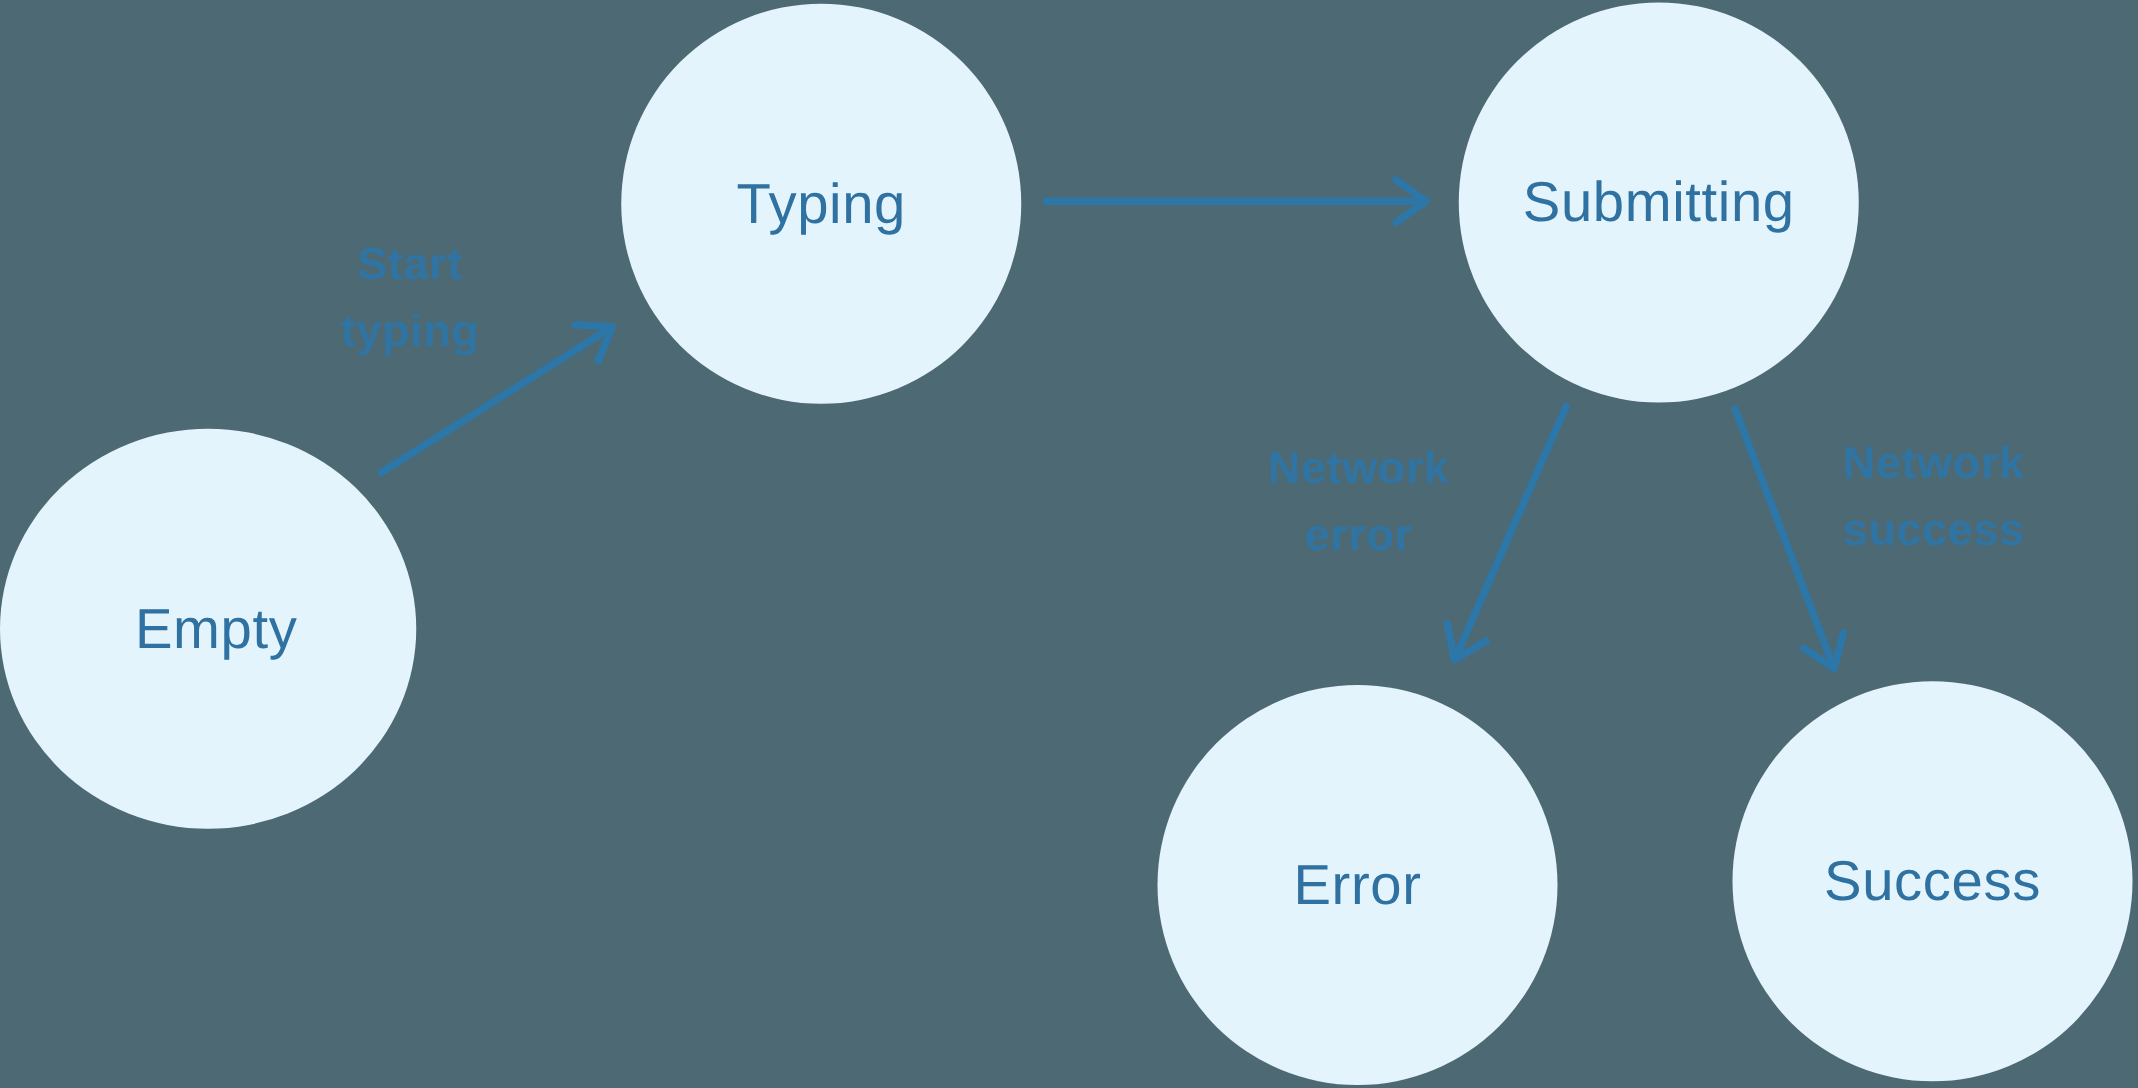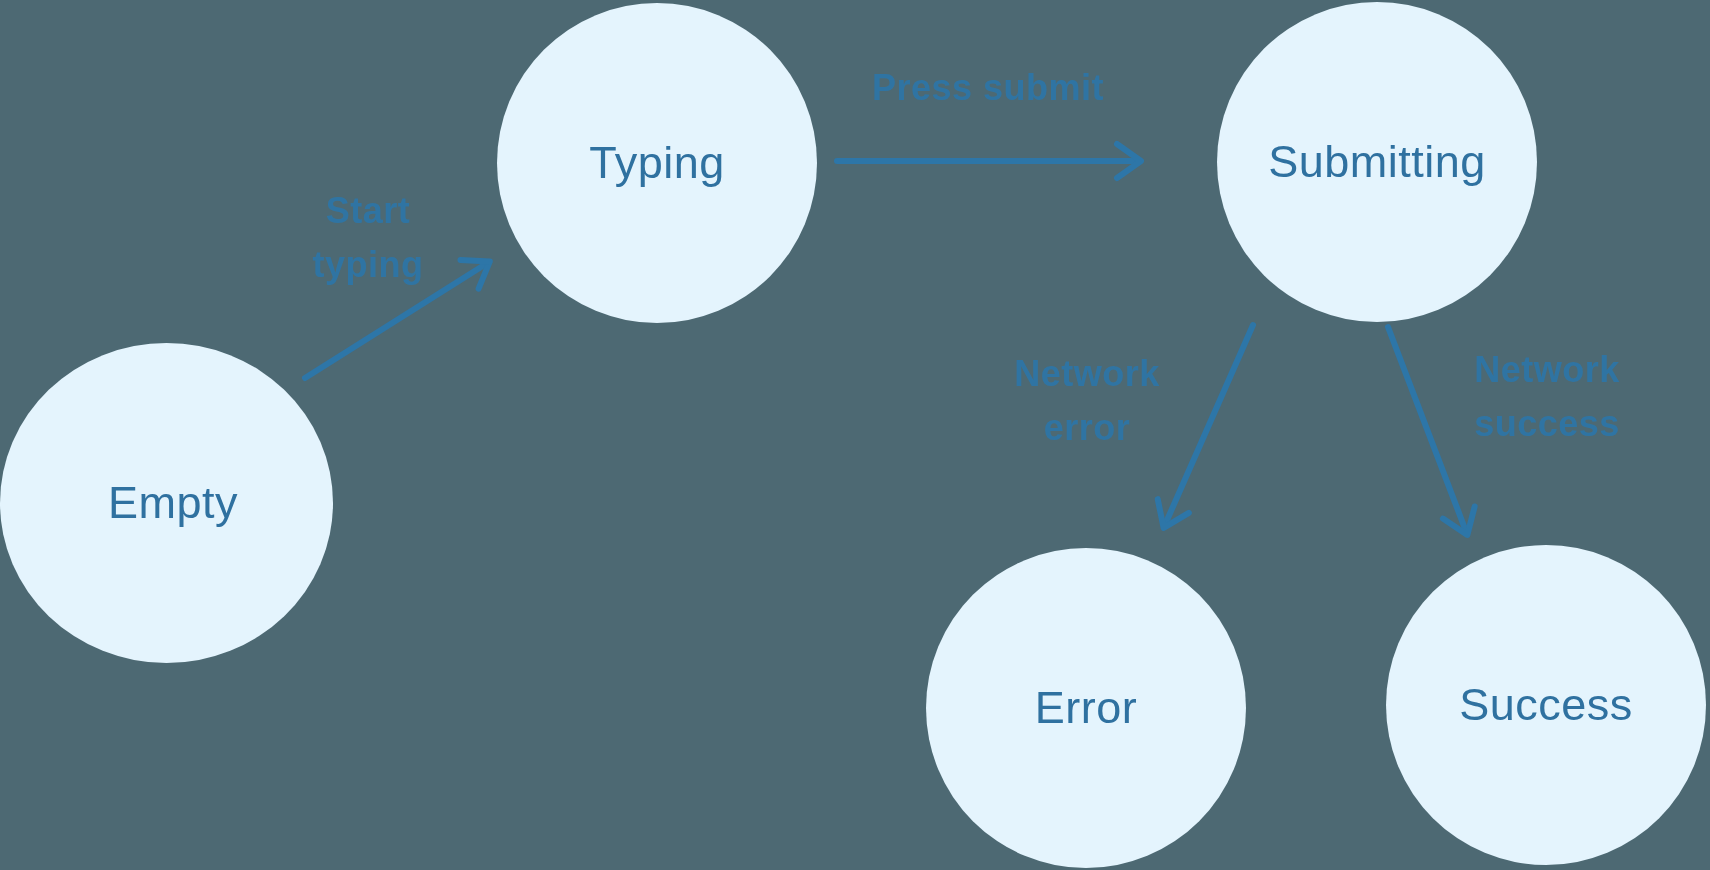--- a/index.html
+++ b/index.html
@@ -25,21 +25,21 @@
     display:flex;align-items:center;justify-content:center;
   }
   .node-label{
     color:var(--node-text);
     font-size:45px;
     font-weight:500;
     letter-spacing:0.5px;
   }
   #node-empty{left:0px;top:343px;padding-left:13px;}
   #node-typing{left:497px;top:3px;}
-  #node-submitting{left:1217px;top:2px;}
+  #node-submitting{left:1167px;top:2px;}
   #node-error{left:926px;top:548px;}
   #node-success{left:1386px;top:545px;}
 
   svg.arrows{position:absolute;left:0;top:0;width:1710px;height:870px;}
   svg.arrows line{
     stroke:var(--ink);
     stroke-width:6;
     stroke-linecap:round;
   }
   .edge-label{
@@ -47,21 +47,21 @@
     transform:translate(-50%,-50%);
     text-align:center;
     color:var(--ink);
     opacity:0.92;
     font-size:36px;
     font-weight:600;
     line-height:54px;
     letter-spacing:0.5px;
     white-space:nowrap;
   }
-  #label-start-typing{left:328px;top:238px;margin-left:40px;}
+  #label-start-typing{left:328px;top:238px;}
   #label-press-submit{left:988px;top:88px;}
   #label-network-error{left:1087px;top:401px;}
   #label-network-success{left:1547px;top:397px;}
 </style>
 </head>
 <body>
 
 <div class="stage">
 
   <svg class="arrows" viewBox="0 0 1710 870" aria-hidden="true">
@@ -97,23 +97,20 @@
     <span class="node-label">Error</span>
   </div>
   <div class="node" id="node-success">
     <span class="node-label">Success</span>
   </div>
 
   <div class="edge-label" id="label-start-typing">
     <div>Start</div>
     <div>typing</div>
   </div>
-  <div class="edge-label" id="label-press-submit">
-    <div>Press submit</div>
-  </div>
   <div class="edge-label" id="label-network-error">
     <div>Network</div>
     <div>error</div>
   </div>
   <div class="edge-label" id="label-network-success">
     <div>Network</div>
     <div>success</div>
   </div>
 
 </div>

